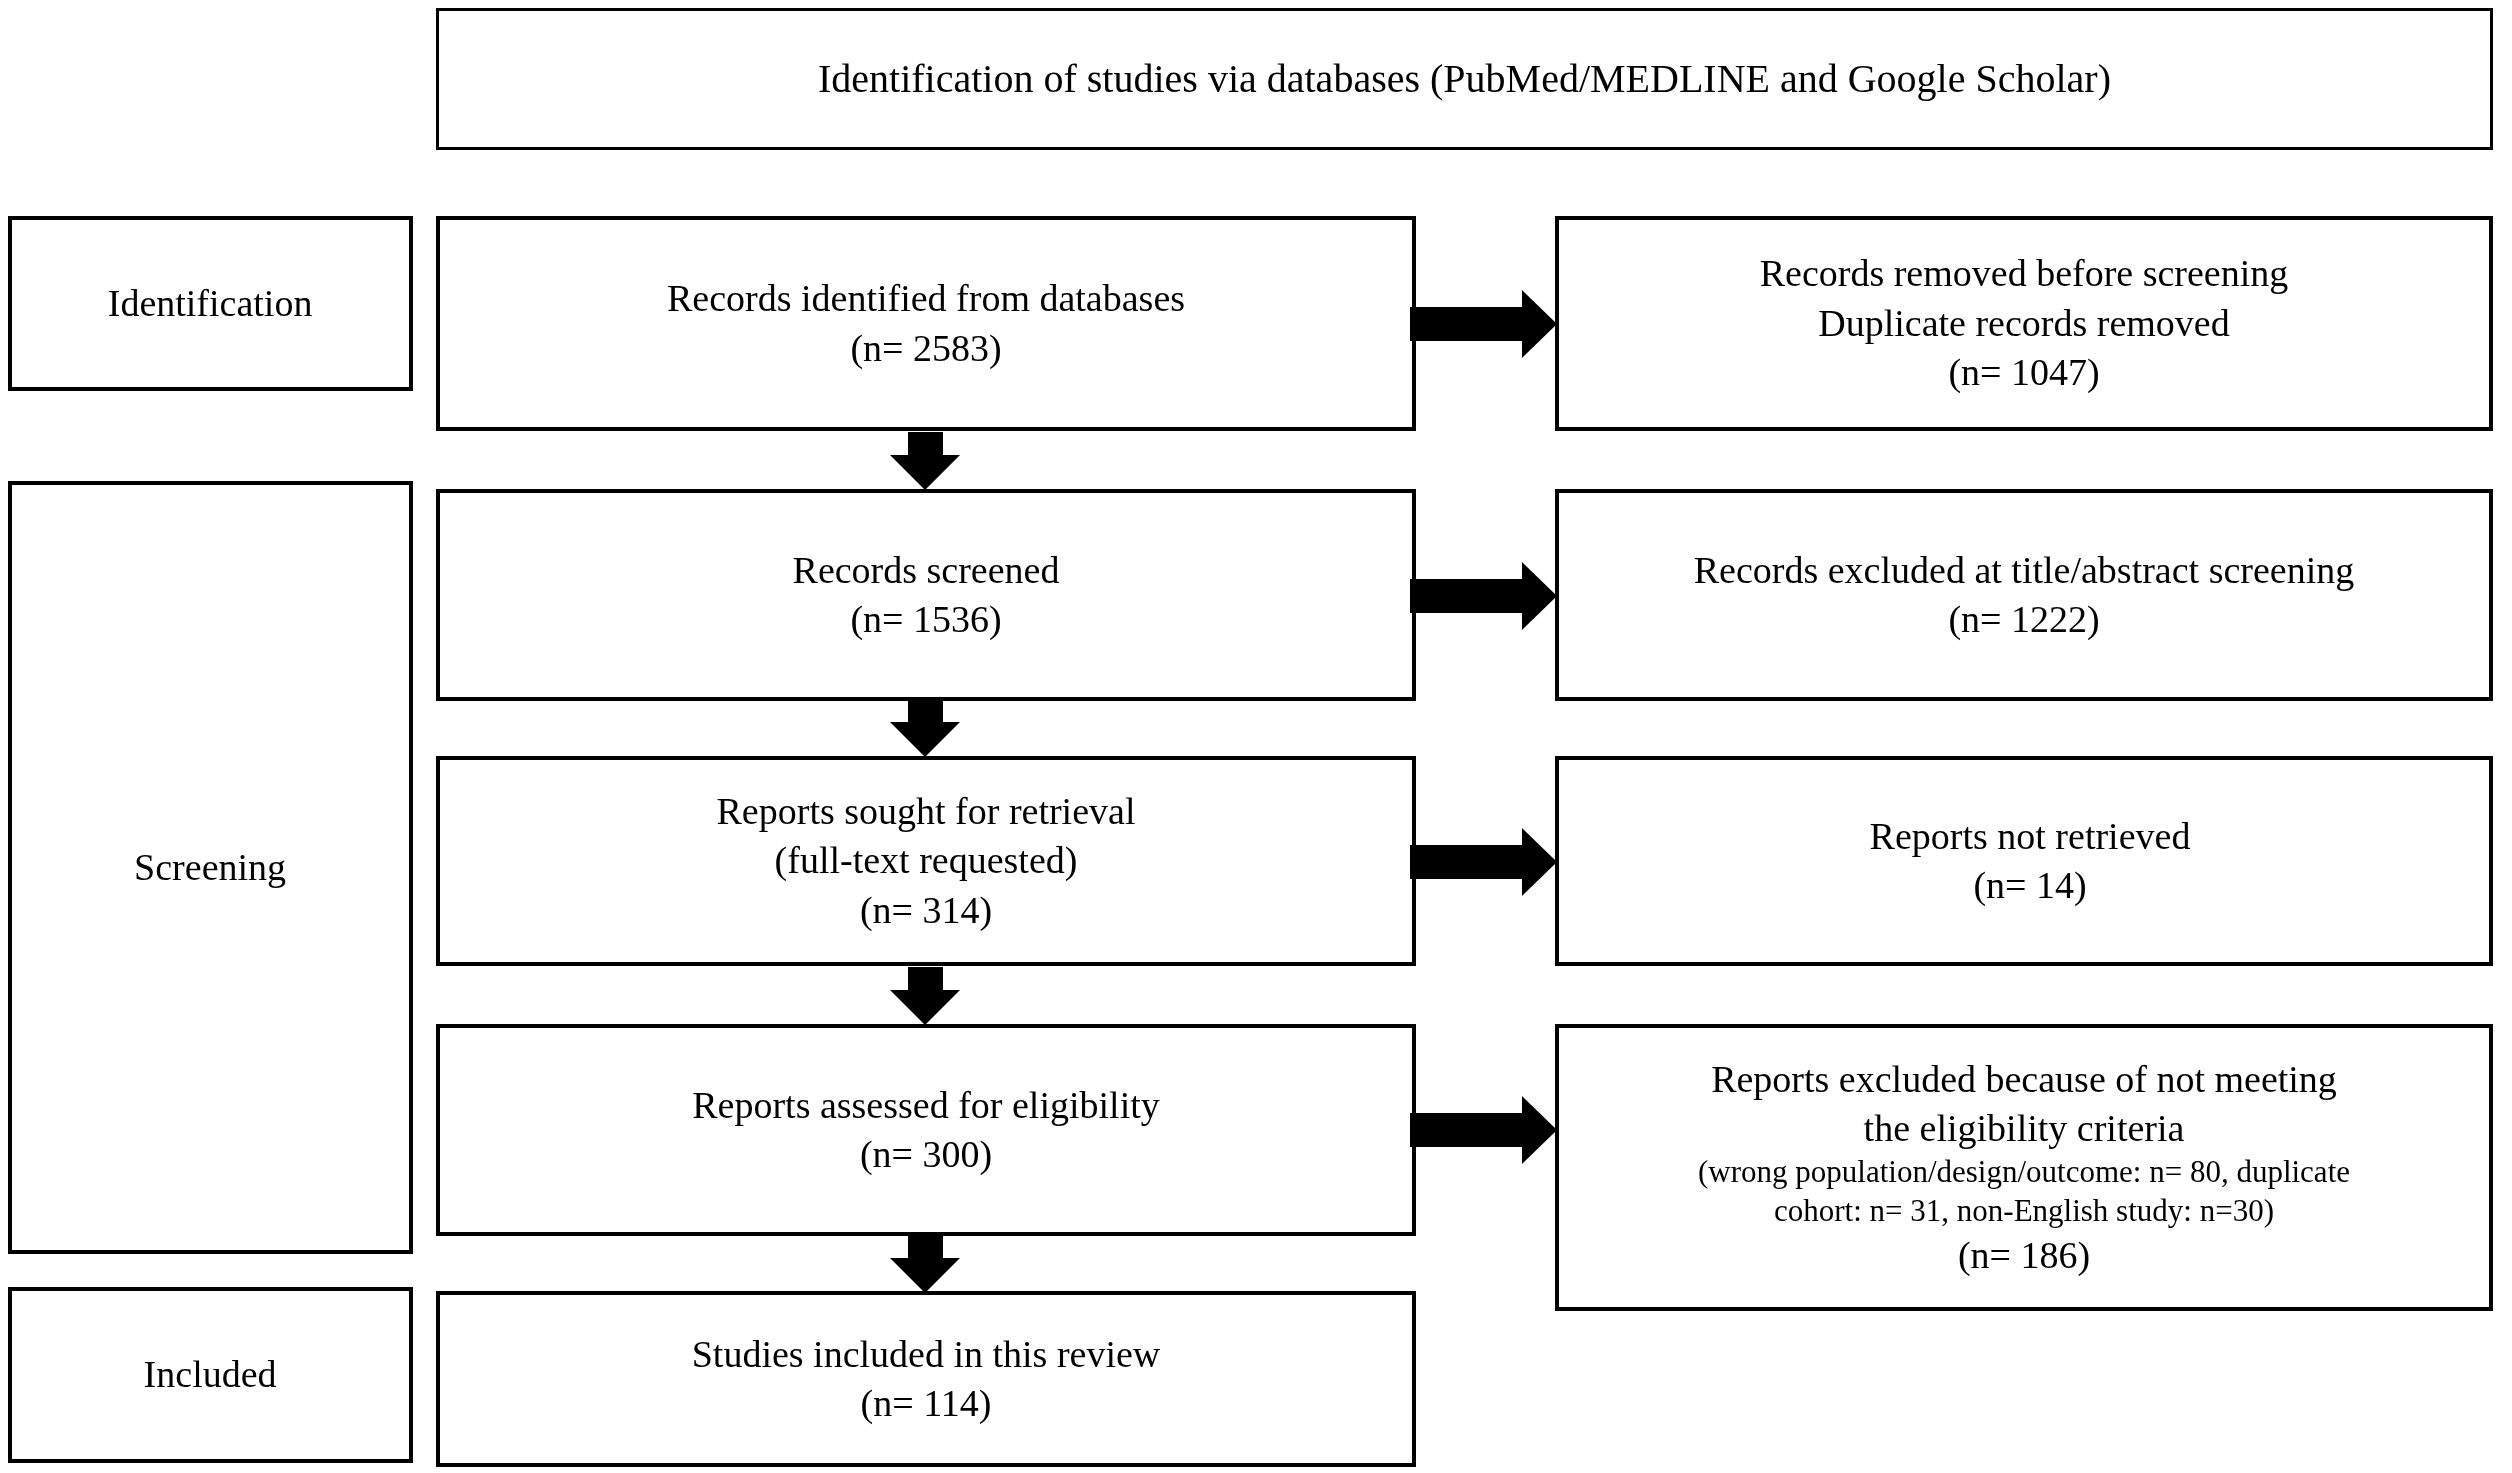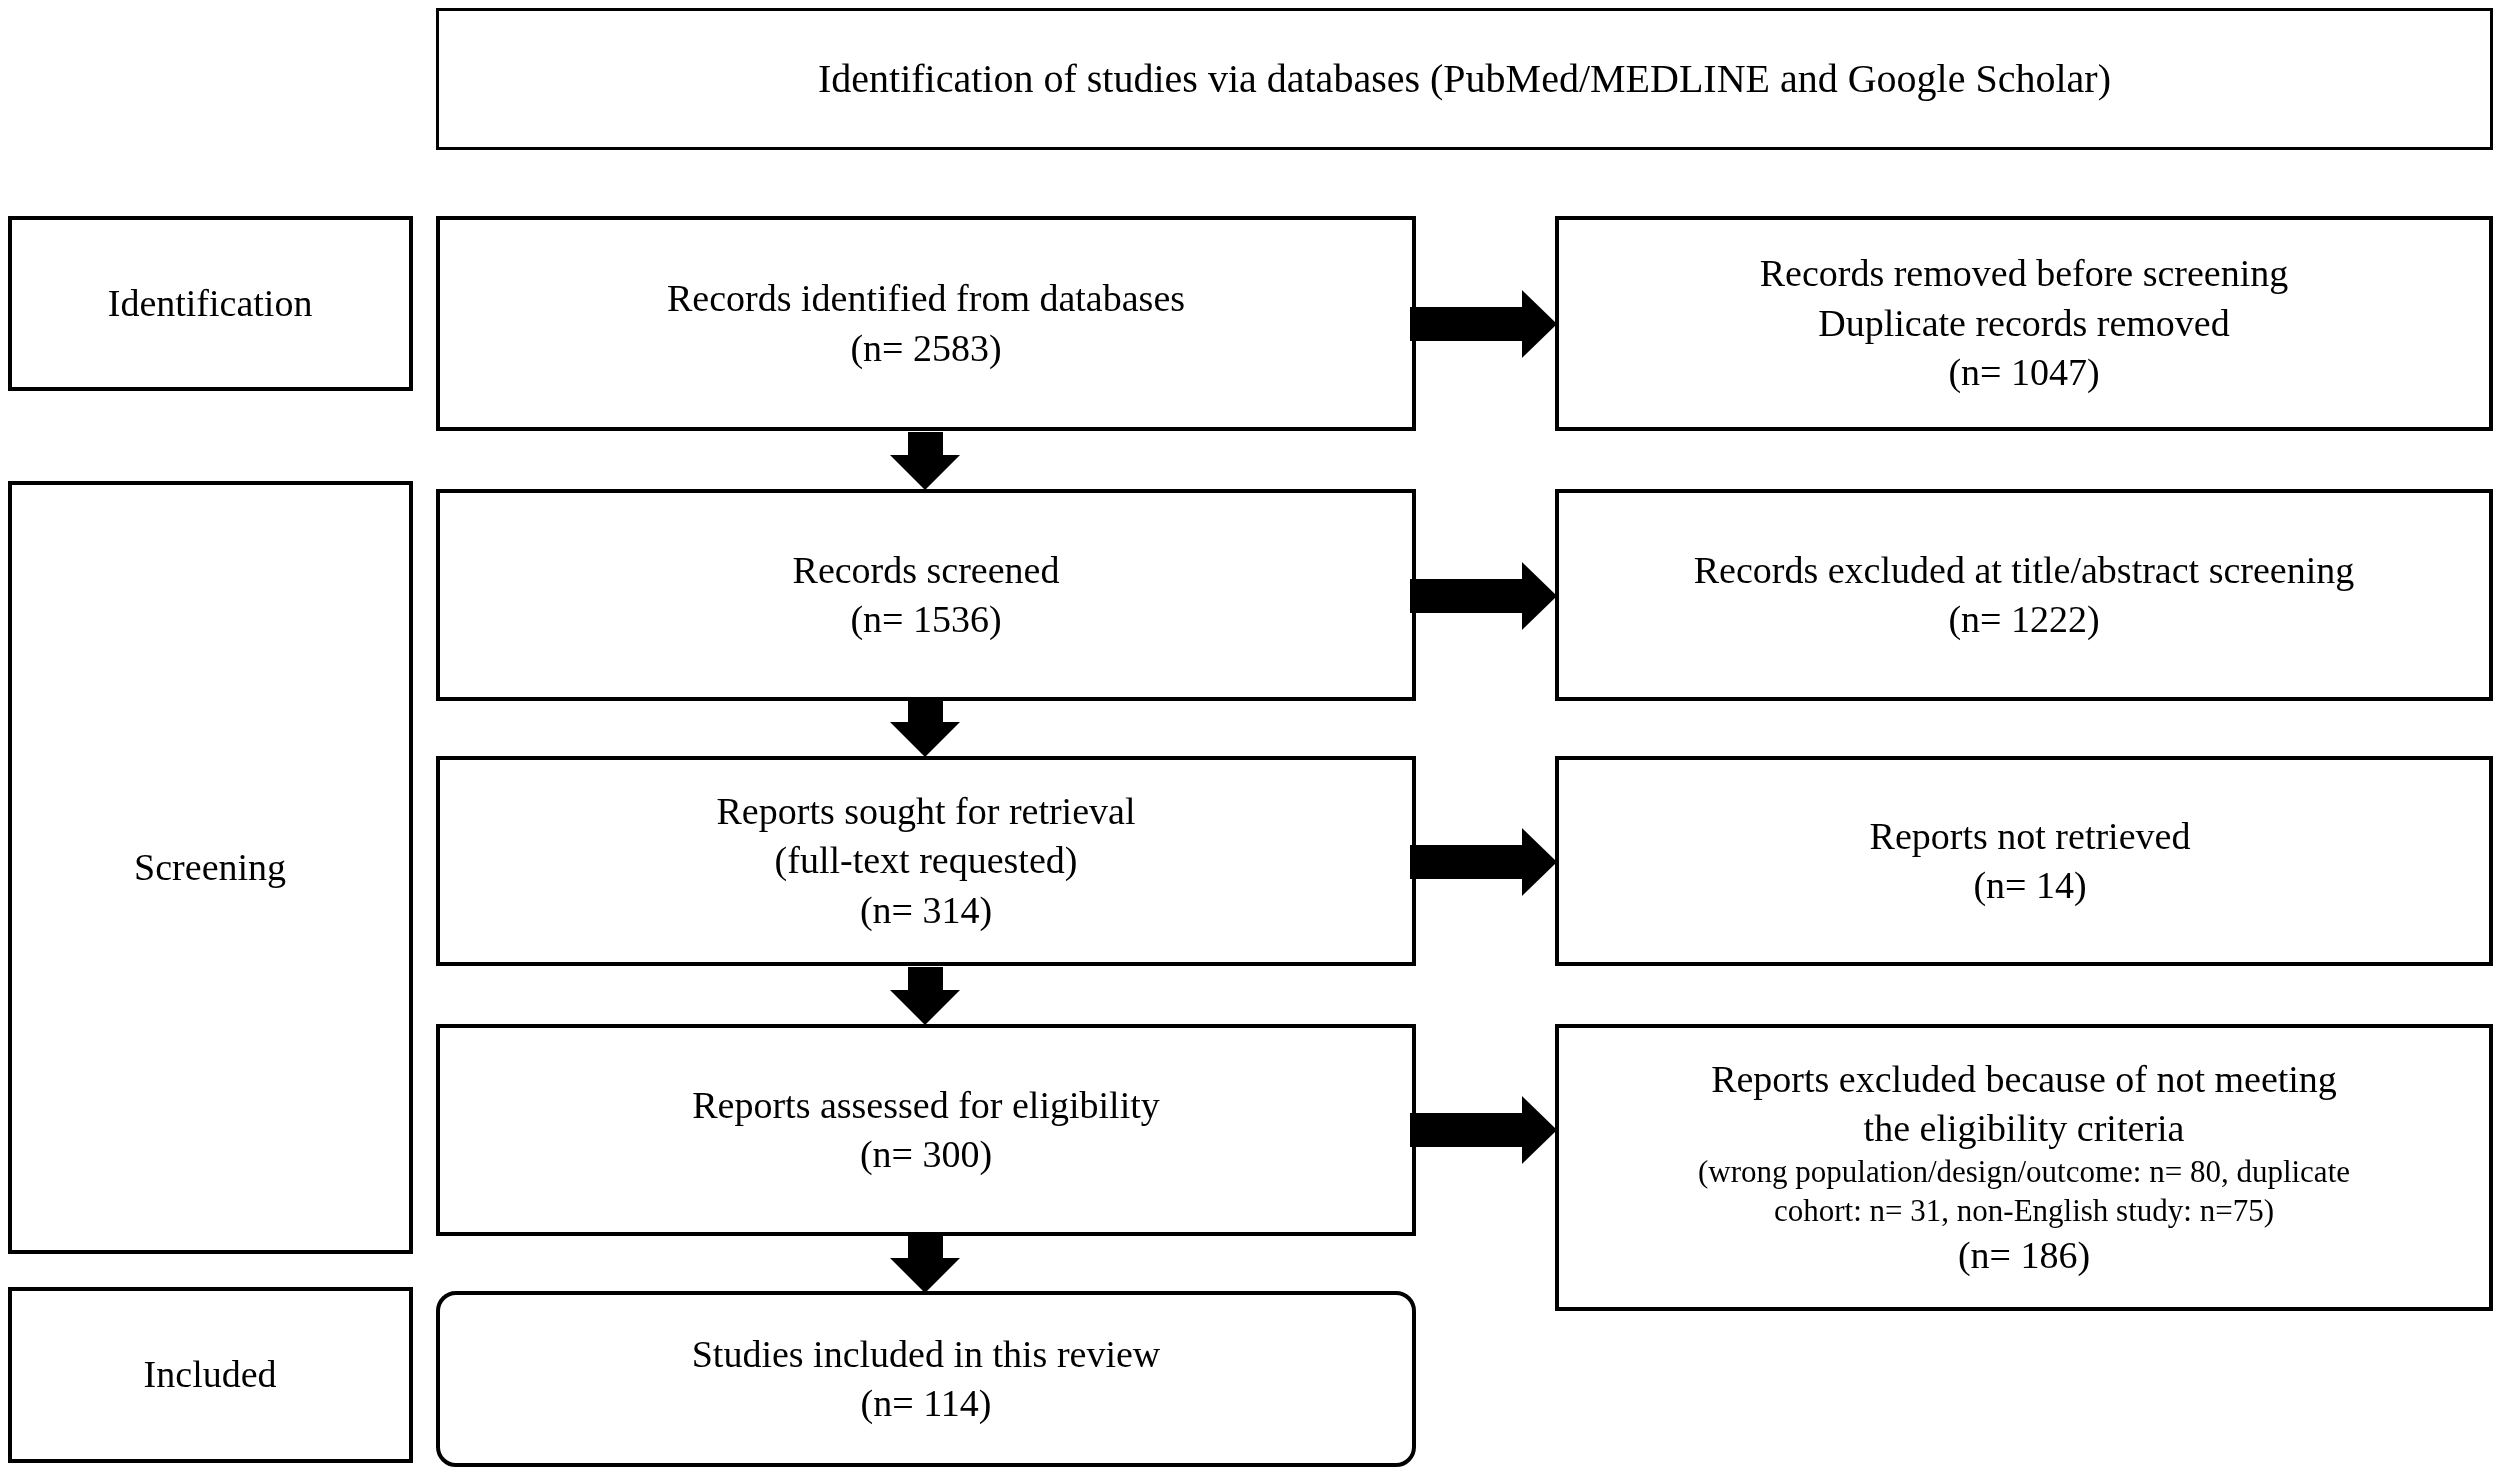--- a/index.html
+++ b/index.html
@@ -137,31 +137,31 @@
   <div class="arrow-right" style="left:1410px;top:1096px;width:147px;height:67px;">
     <div class="shaft" style="left:0;top:17px;width:113px;height:34px;"></div>
     <div class="head" style="left:112px;top:0;"></div>
   </div>
 
   <div class="box node" style="left:1555px;top:1024px;width:938px;height:287px;">
     <div class="txt">
       <span class="ln">Reports excluded because of not meeting</span>
       <span class="ln">the eligibility criteria</span>
       <span class="ln small">(wrong population/design/outcome: n= 80, duplicate</span>
-      <span class="ln small">cohort: n= 31, non-English study: n=75)</span>
+      <span class="ln small">cohort: n= 31, non-English study: n=30)</span>
       <span class="ln">(n= 186)</span>
     </div>
   </div>
 
   <div class="arrow-down" style="left:890px;top:1235px;width:70px;height:58px;">
     <div class="shaft" style="left:17.6px;top:0;width:35px;height:26px;"></div>
     <div class="head" style="left:0;top:23px;"></div>
   </div>
 
-  <div class="box node" style="left:436px;top:1291px;width:980px;height:176px;border-radius:20px;">
+  <div class="box node" style="left:436px;top:1291px;width:980px;height:176px;">
     <div class="txt">
       <span class="ln">Studies included in this review</span>
       <span class="ln">(n= 114)</span>
     </div>
   </div>
 
 </div>
 
 
 </body></html>

